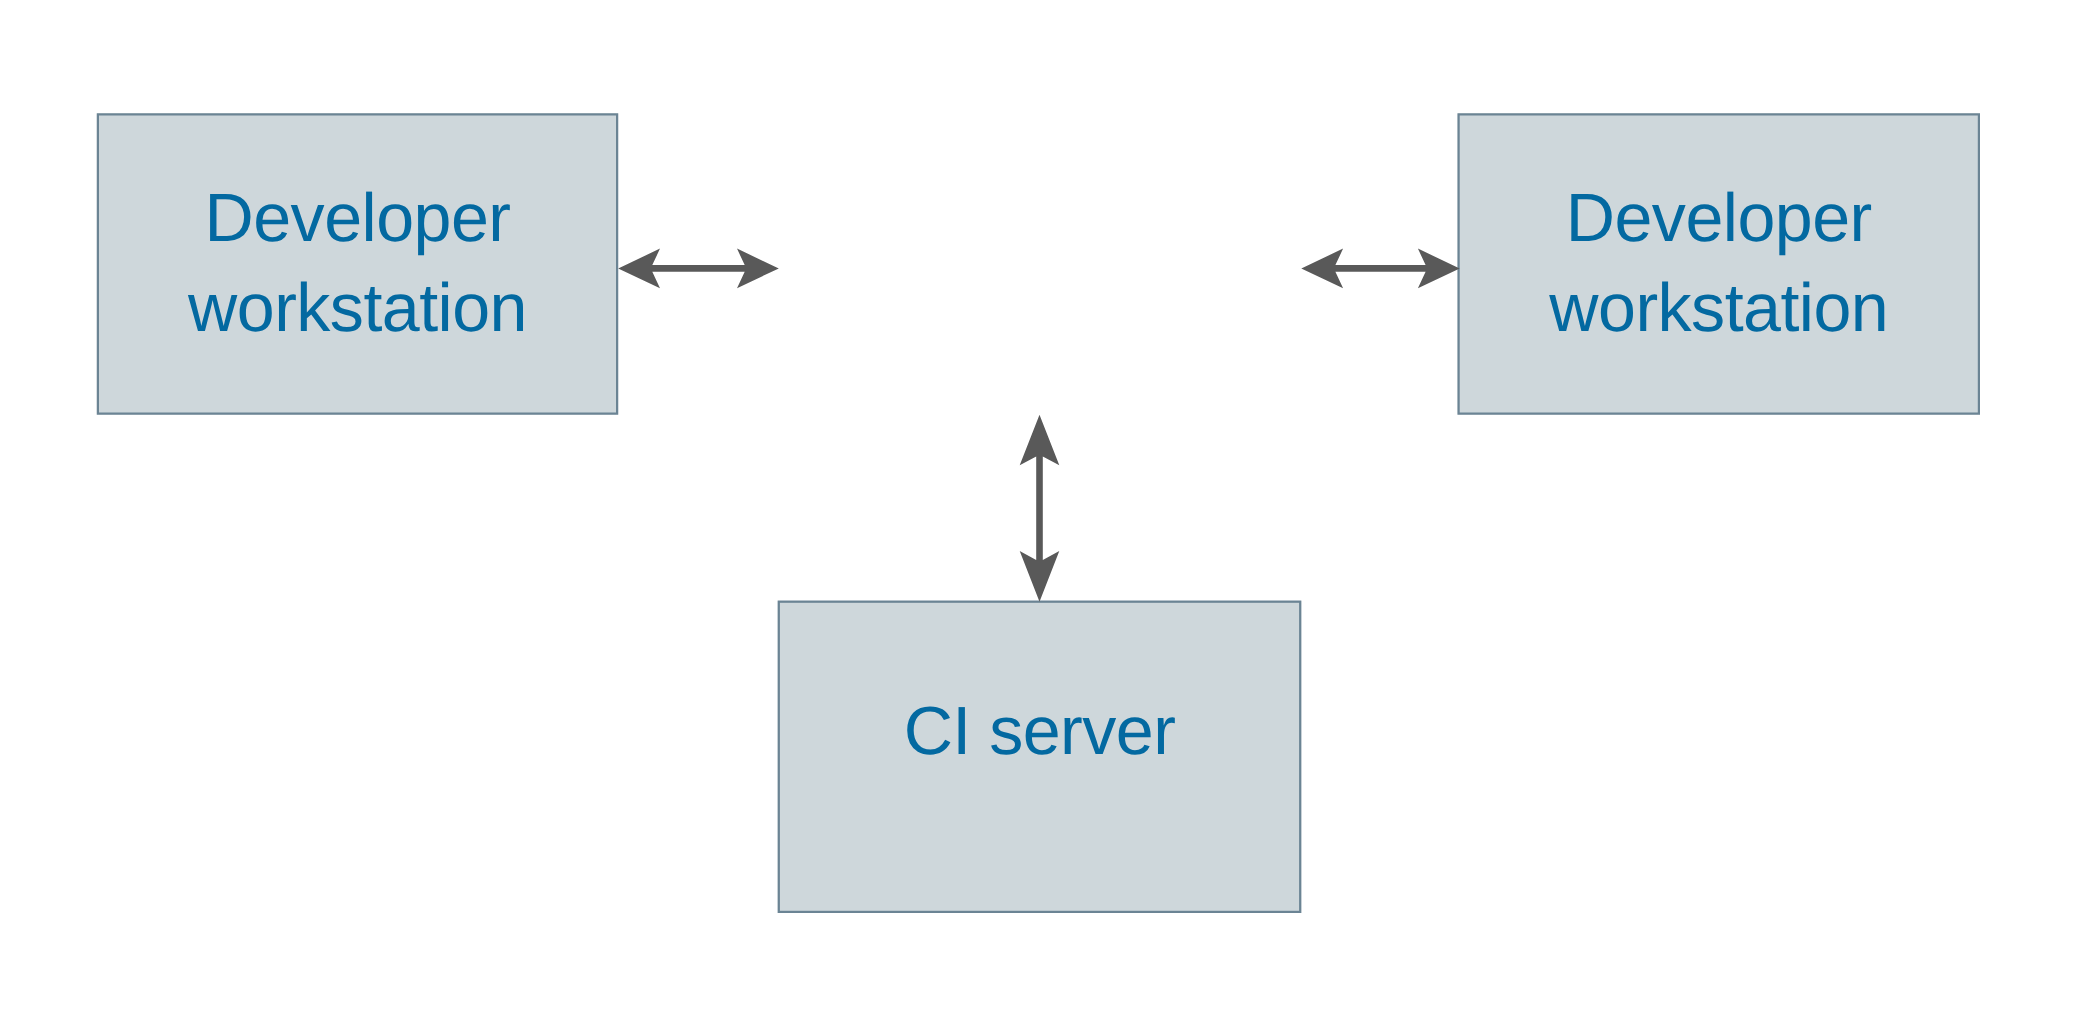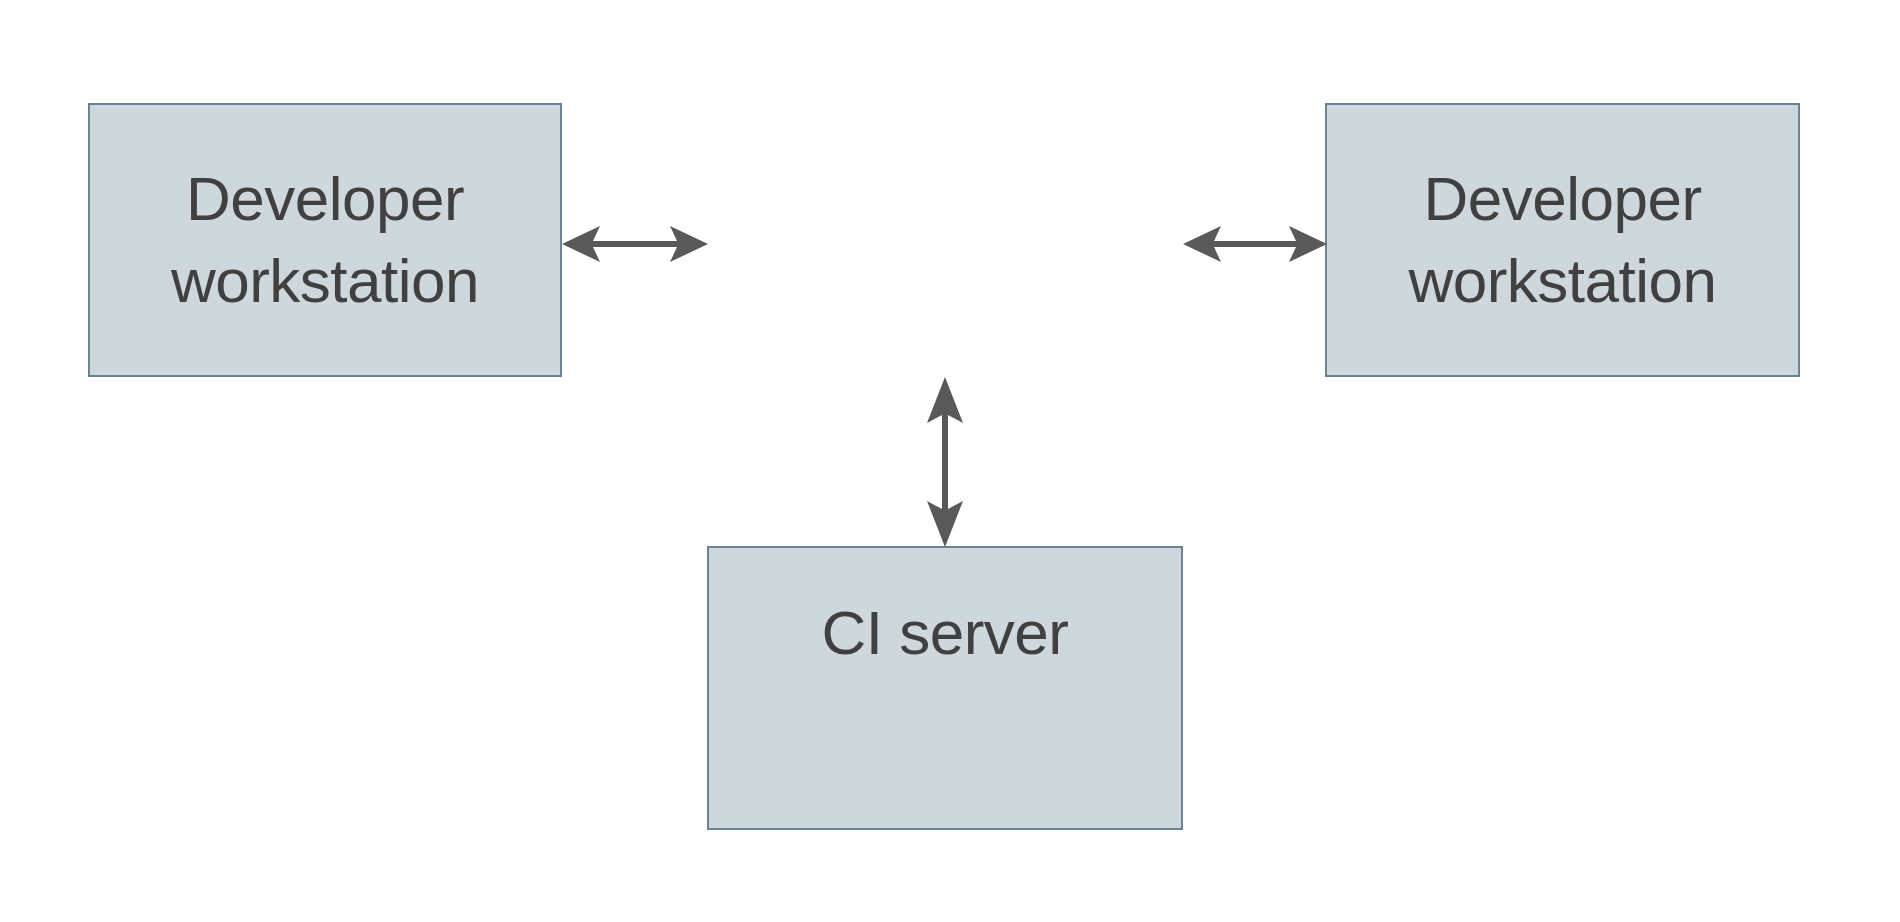--- a/index.html
+++ b/index.html
@@ -26,30 +26,30 @@
     display: flex;
     align-items: center;
     justify-content: center;
     text-align: center;
   }
   .node-label {
     font-family: "Liberation Sans", sans-serif;
     font-size: 62px;
     line-height: 1.32;
     font-weight: 400;
-    color: #404040;
+    color: #0369a1;
     letter-spacing: -0.5px;
     white-space: pre-line;
     padding: 0 6px;
   }
   #node-dev-left  { left: 88px;   top: 103px; width: 474px; height: 274px; }
   #node-shared    { left: 707px;  top: 103px; width: 476px; height: 274px; }
   #node-dev-right { left: 1325px; top: 103px; width: 475px; height: 274px; }
   #node-ci        { left: 707px;  top: 546px; width: 476px; height: 284px;
-                    align-items: flex-start; padding-top: 44px; }
+                    align-items: flex-start; padding-top: 76px; }
 
   .edge {
     position: absolute;
     pointer-events: none;
   }
   #edge-left-shared  { left: 556px;  top: 213px; width: 158px; height: 62px; }
   #edge-shared-right { left: 1177px; top: 213px; width: 156px; height: 62px; }
   #edge-shared-ci    { left: 914px;  top: 371px; width: 62px;  height: 182px; }
   .edge svg { display: block; width: 100%; height: 100%; }
 </style>

